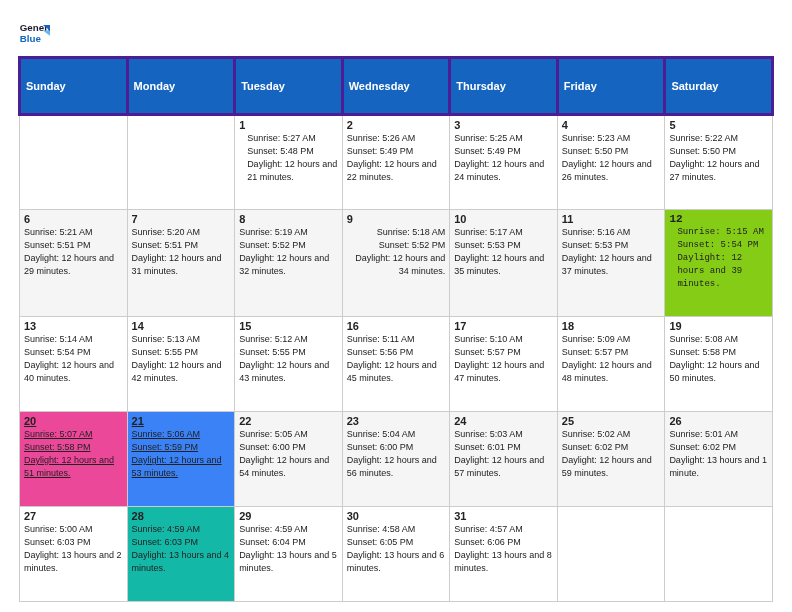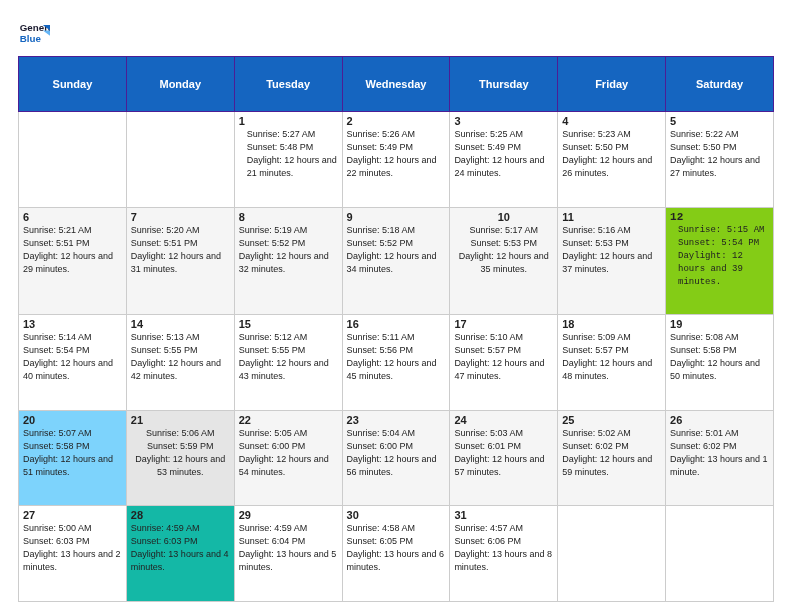--- a/index.html
+++ b/index.html
@@ -48,23 +48,23 @@
     .calendar-table {
       width: 100%;
       border-collapse: collapse;
       flex: 1;
     }
     .calendar-table th {
       background-color: #1565c0;
       color: #fff;
       font-size: 11px;
       font-weight: bold;
-      text-align: center;
+      text-align: left;
       padding: 21px 5px;
-      border: 1px solid #4c1d95;
+      border: 3px solid #4c1d95;
     }
     .calendar-table td {
       border: 1px solid #ccc;
       vertical-align: top;
       padding: 3px 4px;
       font-size: 9.2px;
       color: #222;
       width: calc(100% / 7);
       height: 76px;
     }
@@ -177,25 +177,25 @@
 Daylight: 12 hours and 31 minutes.</div>
           </td>
           <td style="background: rgb(245, 245, 245);">
             <span class="day-number">8</span>
             <div class="day-info" style="white-space: pre-line;">Sunrise: 5:19 AM
 Sunset: 5:52 PM
 Daylight: 12 hours and 32 minutes.</div>
           </td>
           <td style="background: rgb(245, 245, 245);">
             <span class="day-number">9</span>
-            <div class="day-info" style="white-space: pre-line;">Sunrise: 5:18 AM
+            <div class="day-info" style="white-space: pre-line; text-align: right;">Sunrise: 5:18 AM
 Sunset: 5:52 PM
 Daylight: 12 hours and 34 minutes.</div>
           </td>
-          <td style="background: rgb(245, 245, 245); text-align: center;">
+          <td style="background: rgb(245, 245, 245);">
             <span class="day-number">10</span>
             <div class="day-info" style="white-space: pre-line;">Sunrise: 5:17 AM
 Sunset: 5:53 PM
 Daylight: 12 hours and 35 minutes.</div>
           </td>
           <td style="background: rgb(245, 245, 245);">
             <span class="day-number">11</span>
             <div class="day-info" style="white-space: pre-line;">Sunrise: 5:16 AM
 Sunset: 5:53 PM
 Daylight: 12 hours and 37 minutes.</div>
@@ -245,29 +245,29 @@
 Daylight: 12 hours and 48 minutes.</div>
           </td>
           <td style="background: rgb(255, 255, 255);">
             <span class="day-number">19</span>
             <div class="day-info" style="white-space: pre-line;">Sunrise: 5:08 AM
 Sunset: 5:58 PM
 Daylight: 12 hours and 50 minutes.</div>
           </td>
         </tr>
         <tr>
-          <td style="background: #7dd3fc;">
+          <td style="background: #ec4899; text-decoration: underline;">
             <span class="day-number">20</span>
             <div class="day-info" style="white-space: pre-line;">Sunrise: 5:07 AM
 Sunset: 5:58 PM
 Daylight: 12 hours and 51 minutes.</div>
           </td>
-          <td style="background: #e5e5e5;">
+          <td style="background: #3b82f6; text-decoration: underline;">
             <span class="day-number">21</span>
-            <div class="day-info" style="white-space: pre-line; text-align: center;">Sunrise: 5:06 AM
+            <div class="day-info" style="white-space: pre-line;">Sunrise: 5:06 AM
 Sunset: 5:59 PM
 Daylight: 12 hours and 53 minutes.</div>
           </td>
           <td style="background: rgb(245, 245, 245);">
             <span class="day-number">22</span>
             <div class="day-info" style="white-space: pre-line;">Sunrise: 5:05 AM
 Sunset: 6:00 PM
 Daylight: 12 hours and 54 minutes.</div>
           </td>
           <td style="background: rgb(245, 245, 245); margin-left: 8px;">

